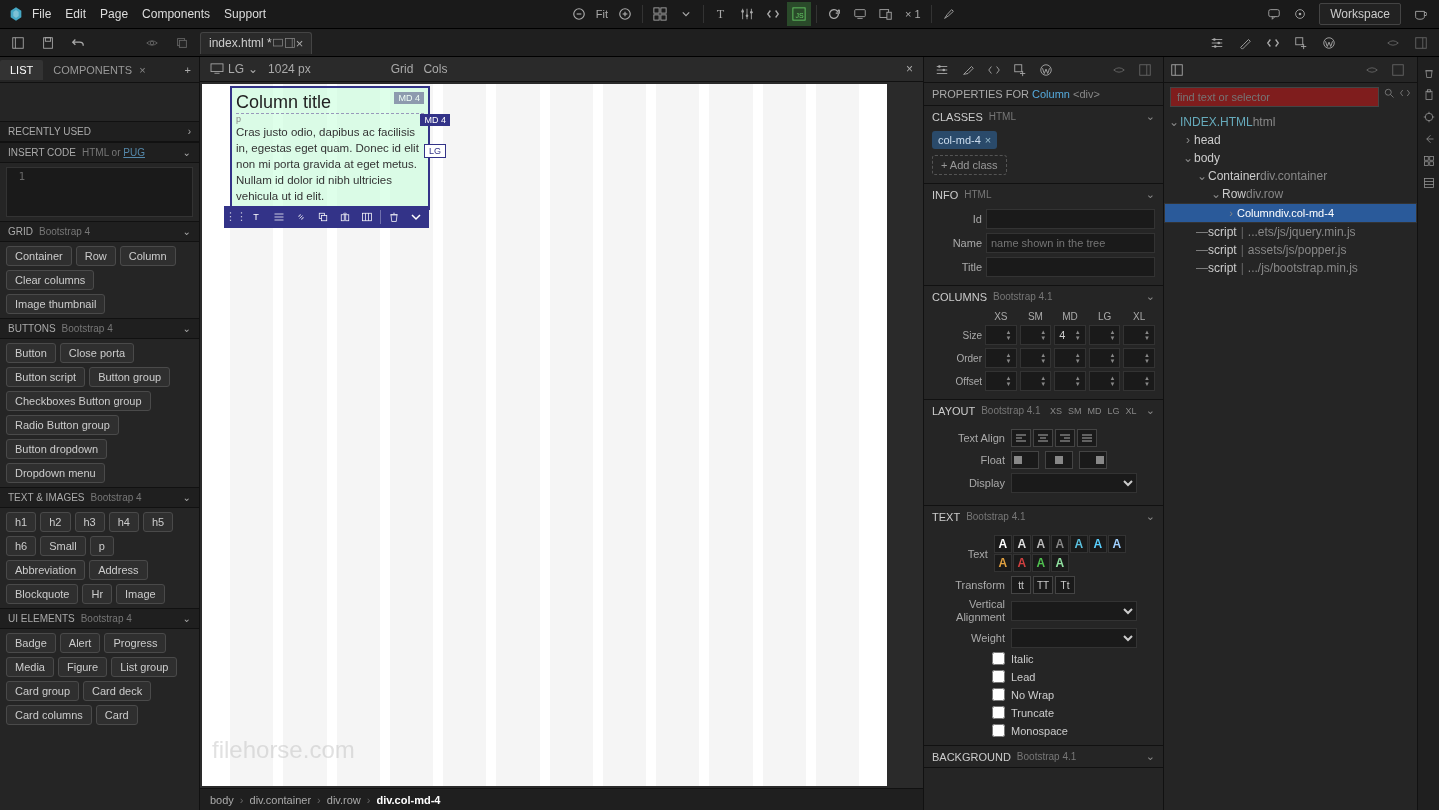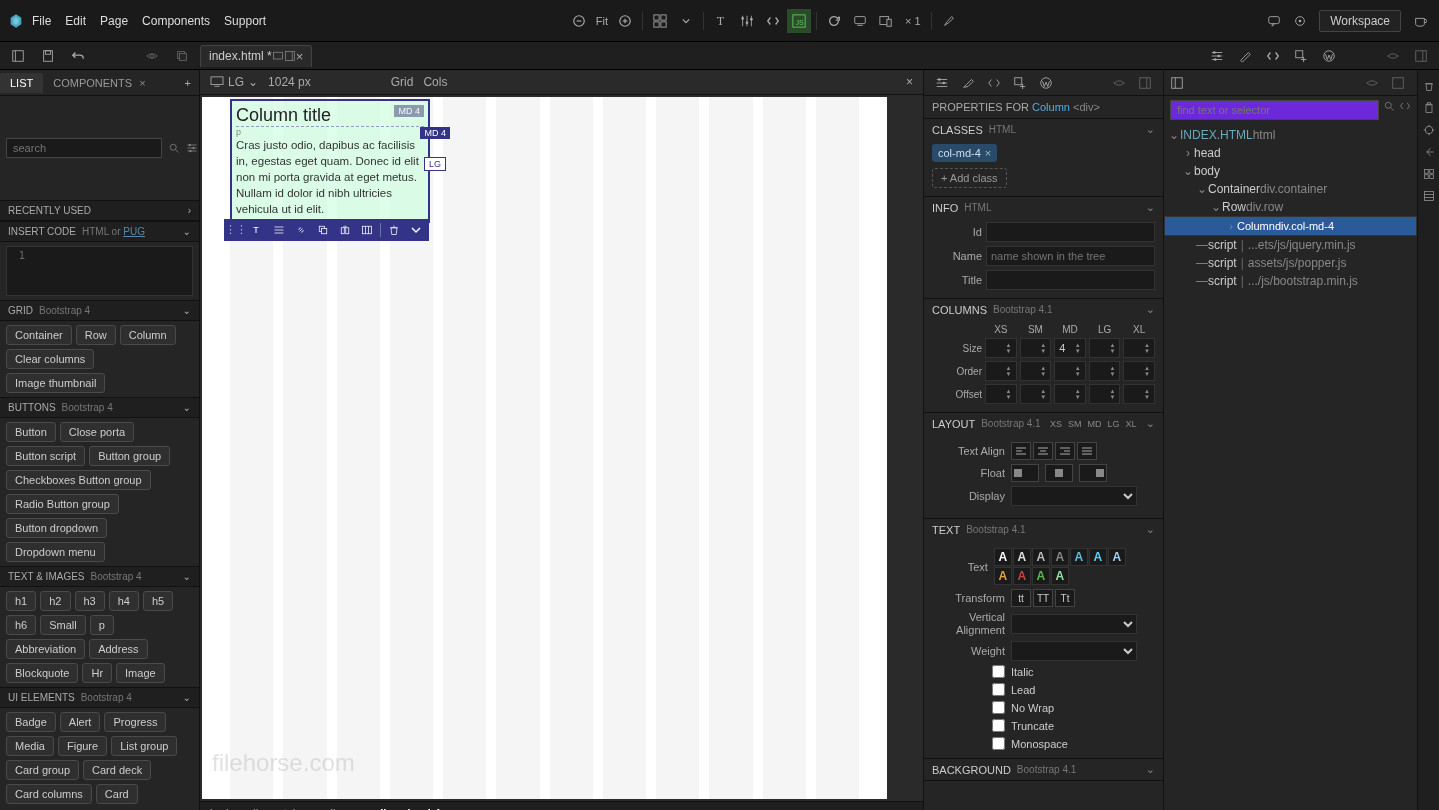--- a/index.html
+++ b/index.html
@@ -1,17 +1,17 @@
 <!DOCTYPE html>
 <html><head>
 <meta charset="utf-8">
 <style>
 * { box-sizing: border-box; margin: 0; padding: 0; }
 body { font-family: -apple-system, "Segoe UI", Arial, sans-serif; font-size: 11px; background: #2a2a2a; color: #ccc; overflow: hidden; height: 810px; width: 1439px; }
-.topbar { height: 42px; background: #1a1a1a; display: flex; align-items: center; padding: 0 6px; border-bottom: 1px solid #000; }
+.topbar { height: 29px; background: #1a1a1a; display: flex; align-items: center; padding: 0 6px; border-bottom: 1px solid #000; }
 .topbar .logo { width: 20px; height: 20px; display:flex; align-items:center; justify-content:center; margin-right: 6px; }
 .topbar .logo svg { width:16px; height:16px; }
 .topbar .menu { display: flex; gap: 14px; color: #ddd; font-size: 12px; }
 .topbar .menu span { cursor: pointer; }
 .topbar .spacer { flex: 1; }
 .topbar .tool { width: 24px; height: 24px; display:flex; align-items:center; justify-content:center; margin: 0 1px; cursor:pointer; color:#aaa; }
 .topbar .fit { font-size:11px; color:#aaa; margin:0 4px; }
 .topbar .x1 { font-size:11px; color:#aaa; margin:0 6px; }
 .topbar .sep { width:1px; height:18px; background:#333; margin:0 4px; }
 .workspace-btn { background:#222; border:1px solid #444; padding:3px 10px; border-radius:2px; margin:0 6px; font-size:12px; color:#ccc; cursor:pointer; }
@@ -107,21 +107,21 @@
 .textswatch { display:flex; flex-wrap:wrap; gap:1px; max-width:160px; }
 .textswatch .sw { width:18px; height:18px; background:#1a1a1a; border:1px solid #333; display:flex; align-items:center; justify-content:center; font-weight:bold; font-size:12px; cursor:pointer; }
 .checkcol { display:flex; flex-direction:column; gap:5px; margin-left:60px; }
 .checkcol label { display:flex; align-items:center; gap:6px; font-size:11px; color:#ccc; }
 .checkcol input { accent-color:#5ad; }
 
 .treepanel { width:254px; background:#252525; border-left:1px solid #111; display:flex; flex-direction:column; }
 .treehead { height:26px; display:flex; align-items:center; padding:0 6px; gap:6px; border-bottom:1px solid #111; }
 .treehead .iconbtn { width:20px; color:#aaa; cursor:pointer; }
 .treesearch { padding:4px 6px; display:flex; gap:4px; }
-.treesearch input { flex:1; background:#6d28d9; border:1px solid #444; color:#ccc; padding:3px 6px; font-size:11px; }
+.treesearch input { flex:1; background:#7f1d1d; border:1px solid #444; color:#ccc; padding:3px 6px; font-size:11px; }
 .tree { flex:1; overflow-y:auto; font-size:12px; padding:2px 0; }
 .treerow { display:flex; align-items:center; padding:2px 4px; cursor:pointer; white-space:nowrap; }
 .treerow.sel { background:#2a5a9a; color:#fff; }
 .treerow .arr { width:12px; text-align:center; color:#888; }
 .treerow .l1 { padding-left:0; }
 .treerow .l2 { padding-left:14px; }
 .treerow .l3 { padding-left:28px; }
 .treerow .l4 { padding-left:42px; }
 .treerow .l5 { padding-left:56px; }
 .treerow .name { color:#ccc; }
@@ -348,39 +348,20 @@
   </div>
 </div>
 
 <div class="main">
 
   <div class="leftpanel">
     <div class="tabs">
       <div class="t active">LIST</div>
       <div class="t"><span>COMPONENTS</span><span class="close"> ×</span></div>
       <div class="plus">+</div>
-    </div>
-    <div class="searchrow">
-      <input placeholder="search" style="">
-      <div class="sicon">
-          <svg width="12" height="12" viewBox="0 0 16 16">
-            <circle cx="7" cy="7" r="4" fill="none" stroke="#888"></circle>
-            <line x1="10" y1="10" x2="14" y2="14" stroke="#888"></line>
-          </svg>
-        </div>
-      <div class="sicon">
-          <svg width="12" height="12" viewBox="0 0 16 16">
-            <line x1="2" y1="4" x2="14" y2="4" stroke="#888"></line>
-            <line x1="2" y1="8" x2="14" y2="8" stroke="#888"></line>
-            <line x1="2" y1="12" x2="14" y2="12" stroke="#888"></line>
-            <circle cx="5" cy="4" r="1.5" fill="#888"></circle>
-            <circle cx="10" cy="8" r="1.5" fill="#888"></circle>
-            <circle cx="6" cy="12" r="1.5" fill="#888"></circle>
-          </svg>
-        </div>
     </div>
     <div class="leftscroll">
       <div class="sect-head">
           <span>RECENTLY USED</span>
           <span class="chev">›</span>
         </div>
       <div class="sect-head">
           <span>INSERT CODE</span>
           <span class="sub"><span>HTML or </span><a>PUG</a></span>
           <span class="chev">⌄</span>

